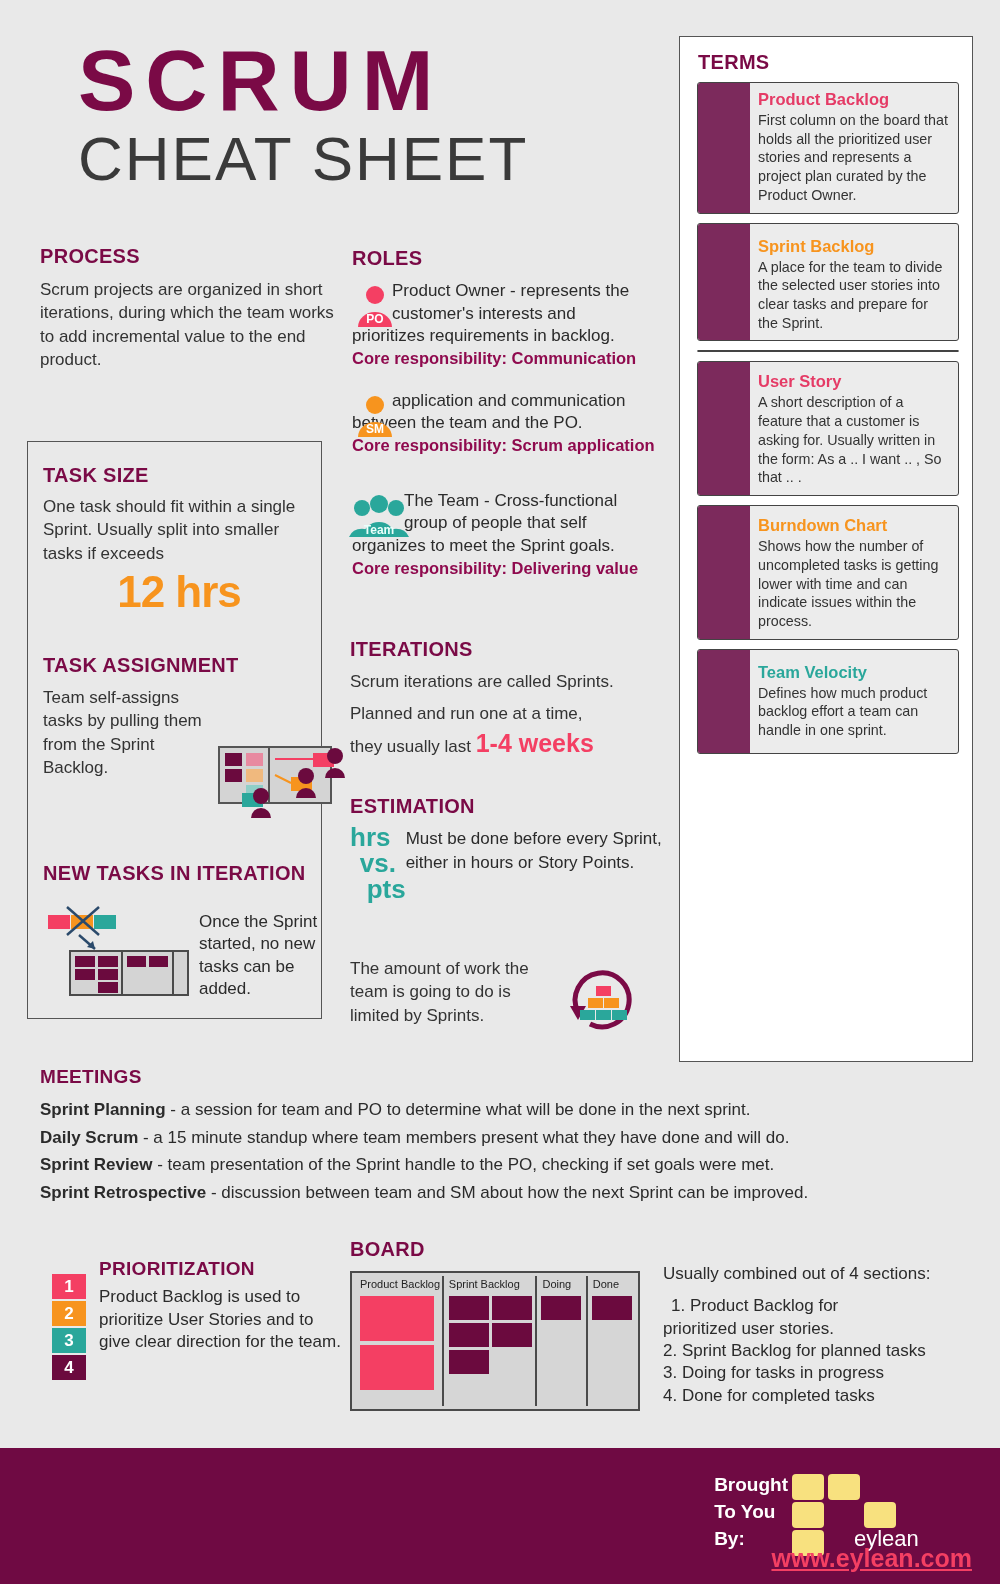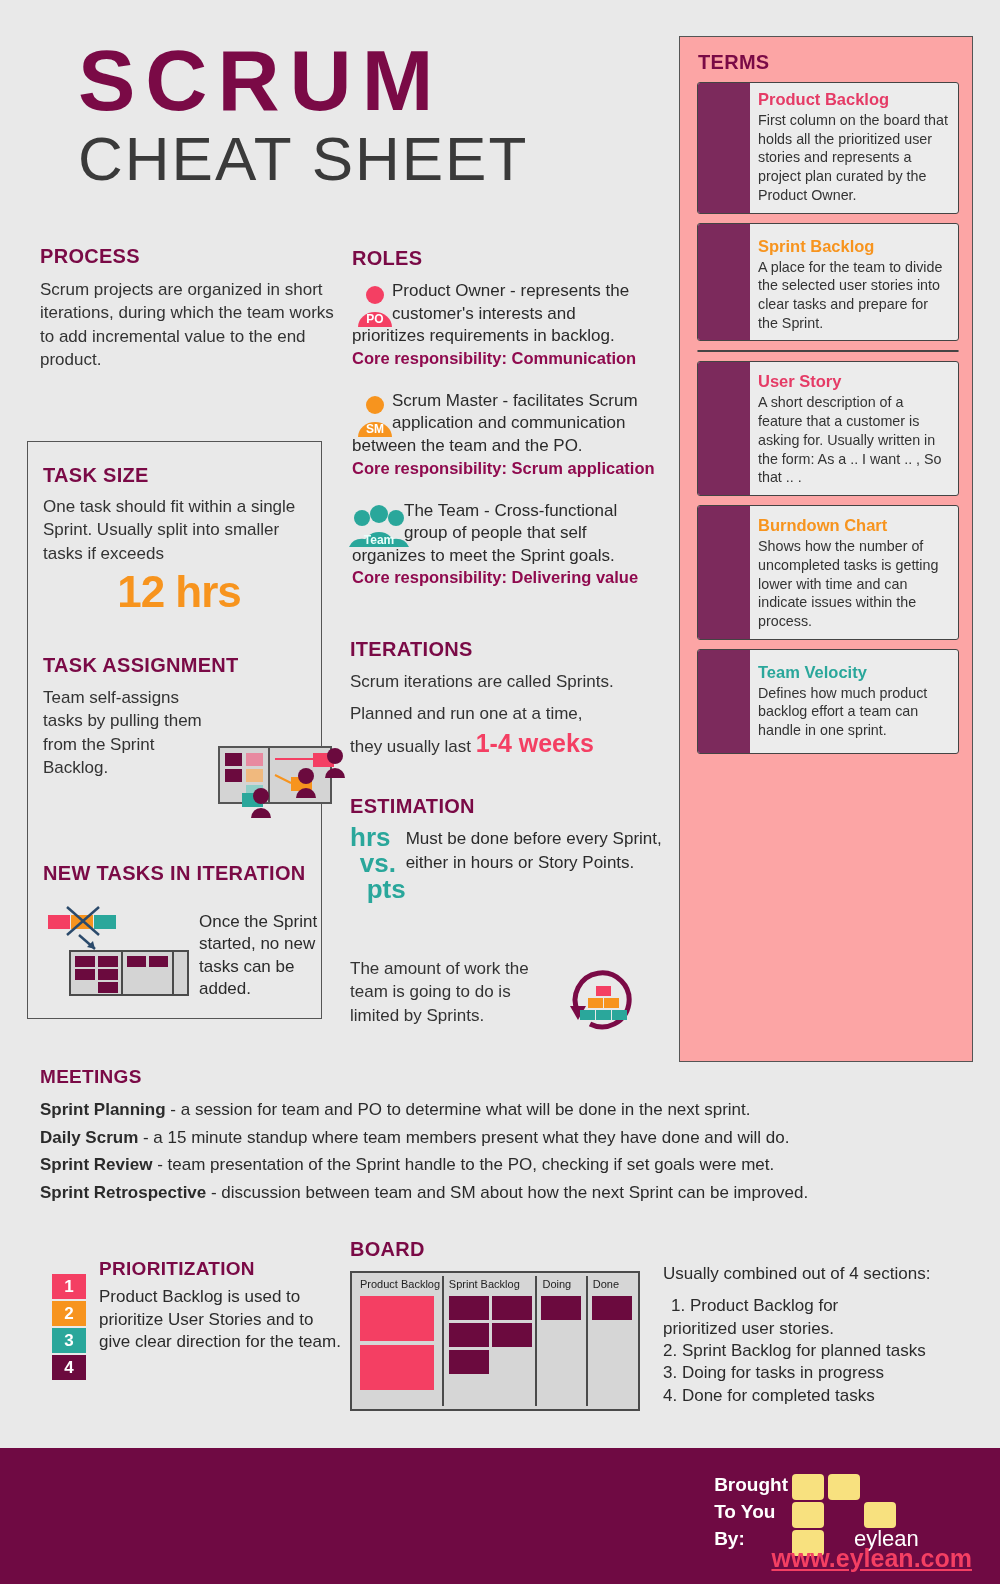--- a/index.html
+++ b/index.html
@@ -86,21 +86,21 @@
 
   
   #scope { position: absolute; left: 350px; top: 948px; width: 310px; }
   #scope p { margin-top: 9px; width: 200px; }
   .scope-icon { position: absolute; right: 22px; top: 12px; width: 72px; height: 72px; }
 
   
   #terms {
     position: absolute; left: 679px; top: 36px;
     width: 294px; height: 1026px;
-    border: 1px solid #555; background: #fca5a5; padding-left: 40px;
+    border: 1px solid #555; background: #ffffff; padding-left: 40px;
   }
   #terms h2 { position: absolute; left: 18px; top: 14px; }
   .terms-list { position: absolute; left: 17px; top: 45px; width: 262px; }
   .term-card {
     display: flex; border: 1px solid #444; background: #ececec;
     border-radius: 3px; margin-bottom: 9px; overflow: hidden;
   }
   .term-bar { width: 52px; background: #7c2a5c; flex: none; }
   .term-body { padding: 7px 9px 8px 8px; }
   .term-title { font-weight: bold; font-size: 16.5px; margin-bottom: 2px; }
@@ -267,21 +267,20 @@
 
     <div class="role" style="margin-top:22px">
       <div class="role-icon">
         <svg width="46" height="46" viewBox="0 0 46 46">
           <circle cx="23" cy="12" r="9" fill="#f7941e"></circle>
           <path d="M6 44a17 15 0 0 1 34 0z" fill="#f7941e"></path>
           <text x="23" y="40" font-family="Liberation Sans, sans-serif" font-size="12" font-weight="bold" fill="#ffffff" text-anchor="middle">SM</text>
         </svg>
       </div>
       <div class="role-text">
-        <span class="ind">Scrum Master - facilitates Scrum</span>
         <span class="ind">application and communication</span>
         <span>between the team and the PO.</span>
       </div>
       <div class="role-core">Core responsibility: Scrum application</div>
     </div>
 
     <div class="role" style="margin-top:22px">
       <div class="role-icon" style="width:62px;left:-4px">
         <svg width="62" height="46" viewBox="0 0 62 46">
           <circle cx="14" cy="15" r="8" fill="#2aa79b"></circle>

